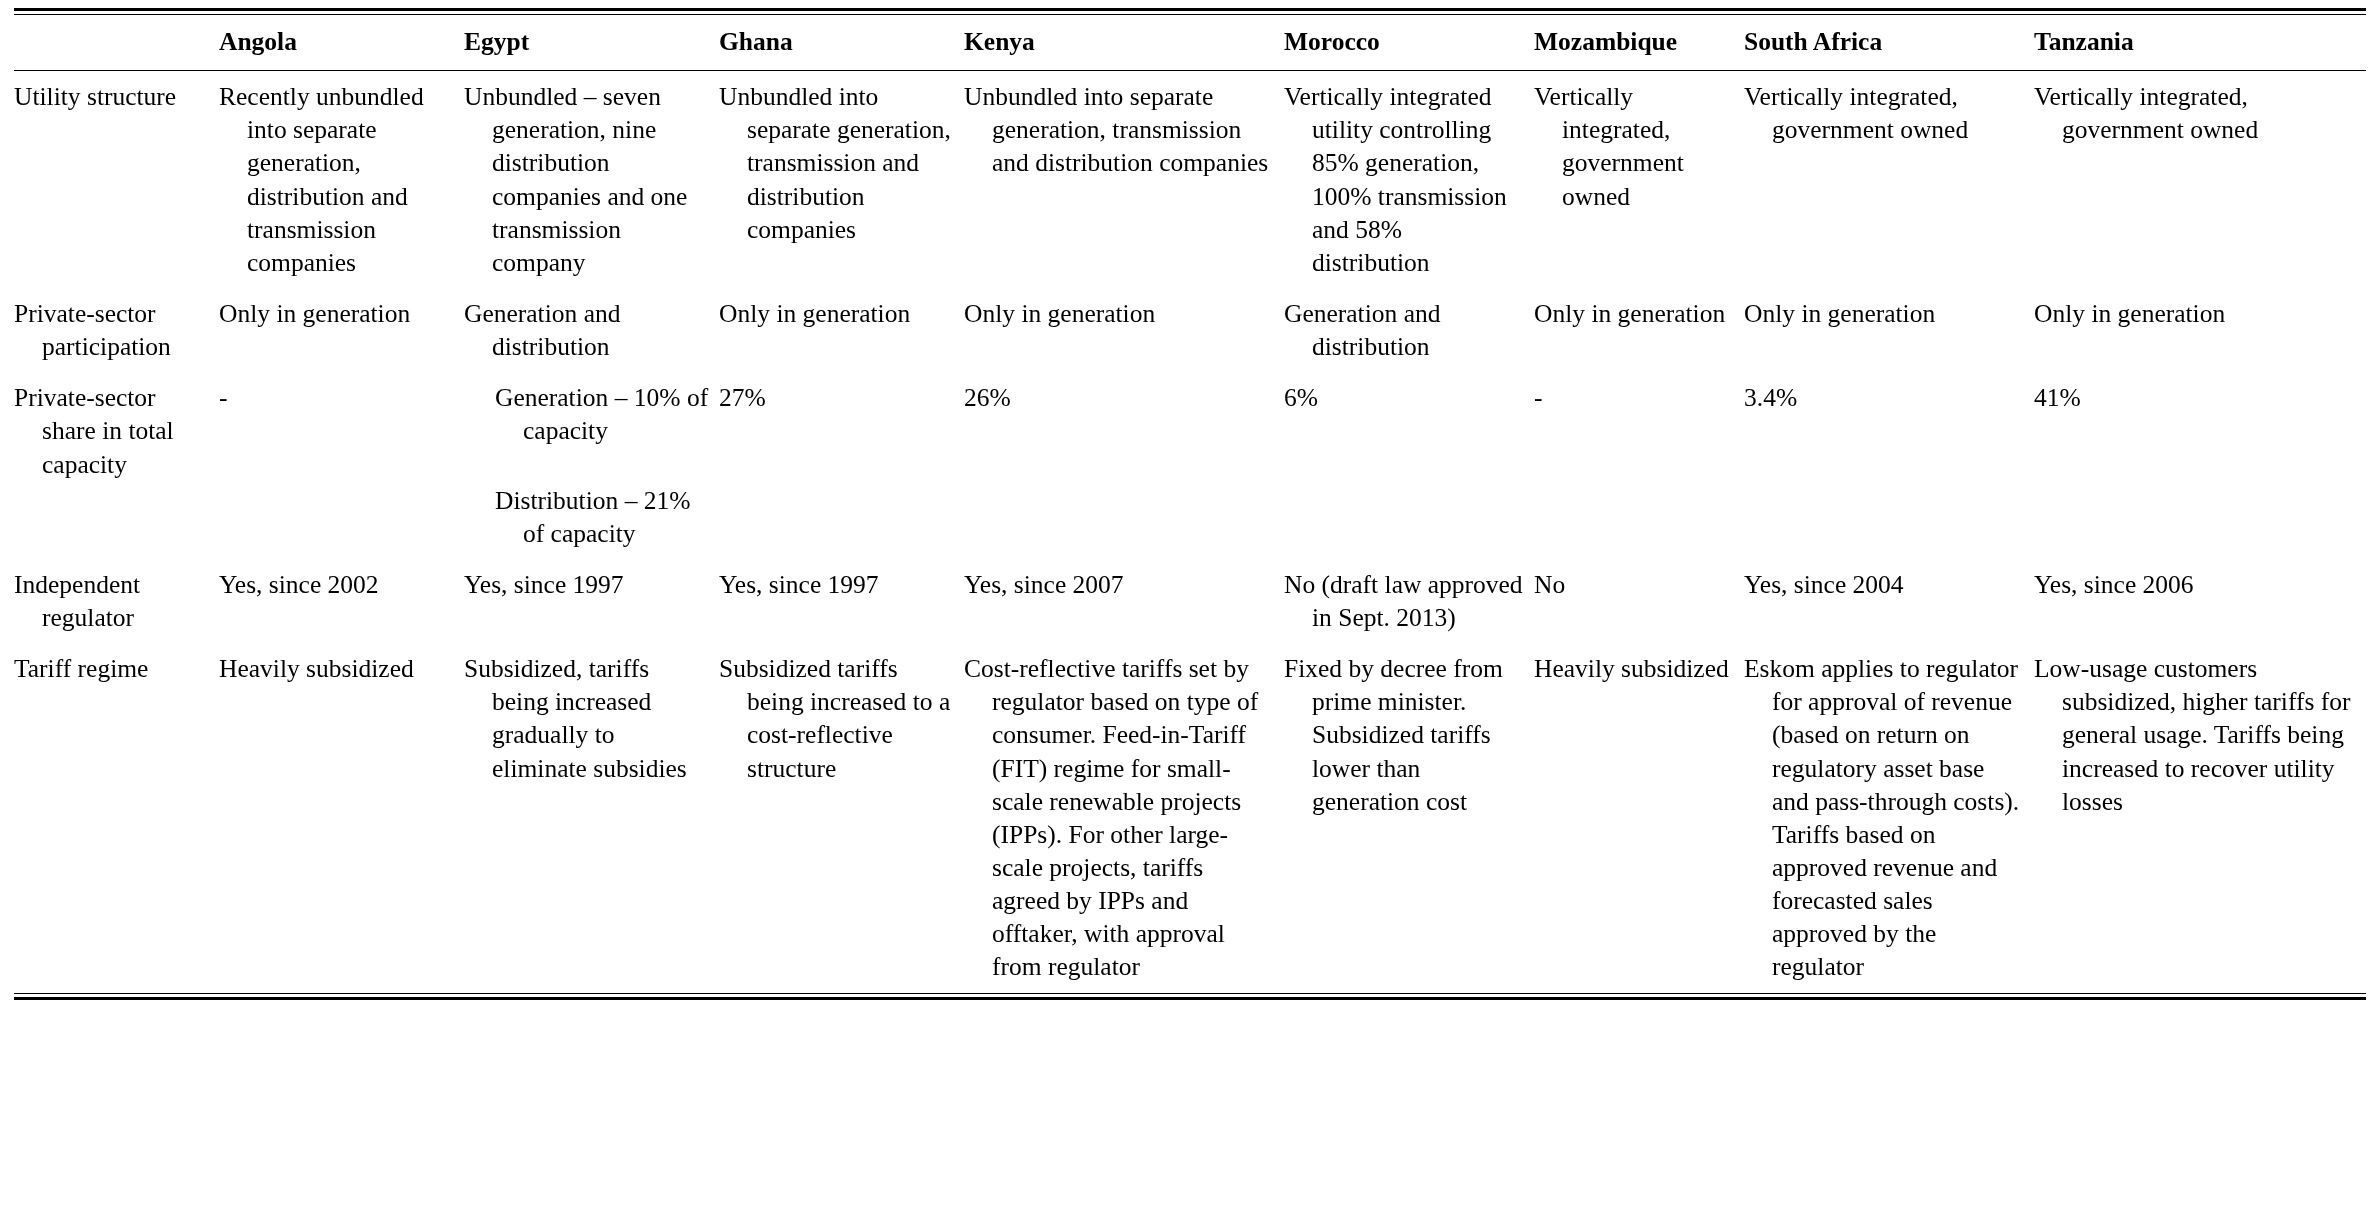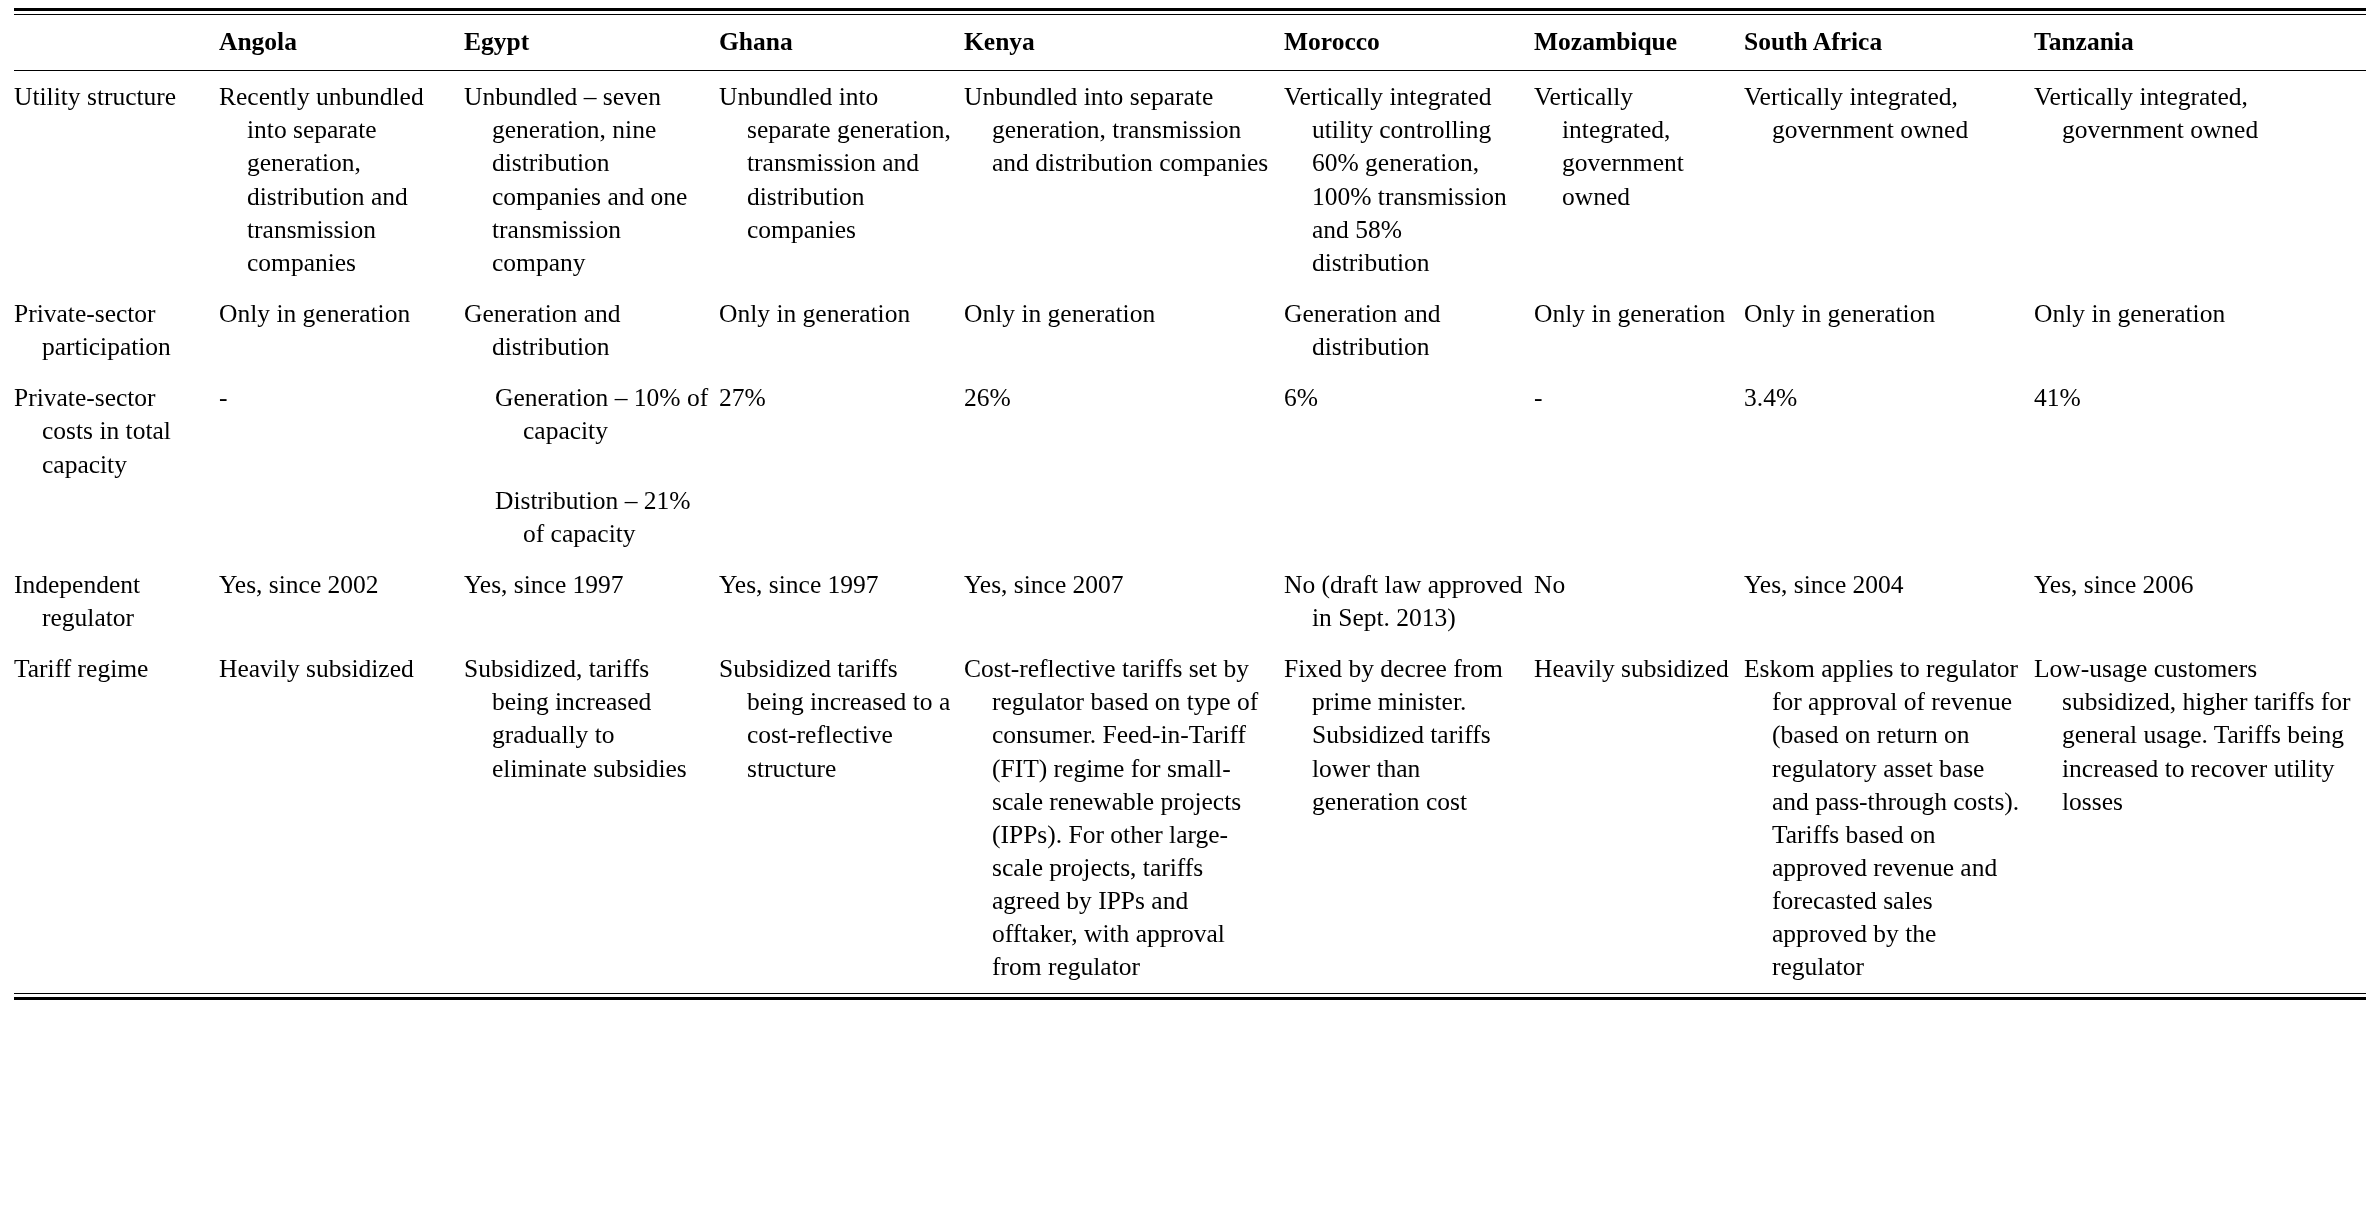--- a/index.html
+++ b/index.html
@@ -140,40 +140,40 @@
         <col class="c-7">
     </colgroup>
     <tbody>
 
       <tr>
         <td class="rowlabel">Utility structure</td>
         <td class="hang">Recently unbundled into separate generation, distribution and transmission companies</td>
         <td class="hang">Unbundled – seven generation, nine distribution companies and one transmission company</td>
         <td class="hang">Unbundled into separate generation, transmission and distribution companies</td>
         <td class="hang">Unbundled into separate generation, transmission and distribution companies</td>
-        <td class="hang">Vertically integrated utility controlling 60% generation, 100% transmission and 58% distribution</td>
+        <td class="hang">Vertically integrated utility controlling 85% generation, 100% transmission and 58% distribution</td>
         <td class="hang">Vertically integrated, government owned</td>
         <td class="hang">Vertically integrated, government owned</td>
         <td class="hang">Vertically integrated, government owned</td>
       </tr>
 
       <tr>
         <td class="rowlabel">Private-sector participation</td>
         <td class="hang">Only in generation</td>
         <td class="hang">Generation and distribution</td>
         <td class="hang">Only in generation</td>
         <td class="hang">Only in generation</td>
         <td class="hang">Generation and distribution</td>
         <td class="hang">Only in generation</td>
         <td class="hang">Only in generation</td>
         <td class="hang">Only in generation</td>
       </tr>
 
       <tr>
-        <td class="rowlabel">Private-sector costs in total capacity</td>
+        <td class="rowlabel">Private-sector share in total capacity</td>
         <td class="hang">-</td>
         <td>
           <div class="cellblock hang">Generation – 10% of capacity</div>
           <div class="cellblock hang">Distribution – 21% of capacity</div>
         </td>
         <td class="hang">27%</td>
         <td class="hang">26%</td>
         <td class="hang">6%</td>
         <td class="hang">-</td>
         <td class="hang">3.4%</td>

